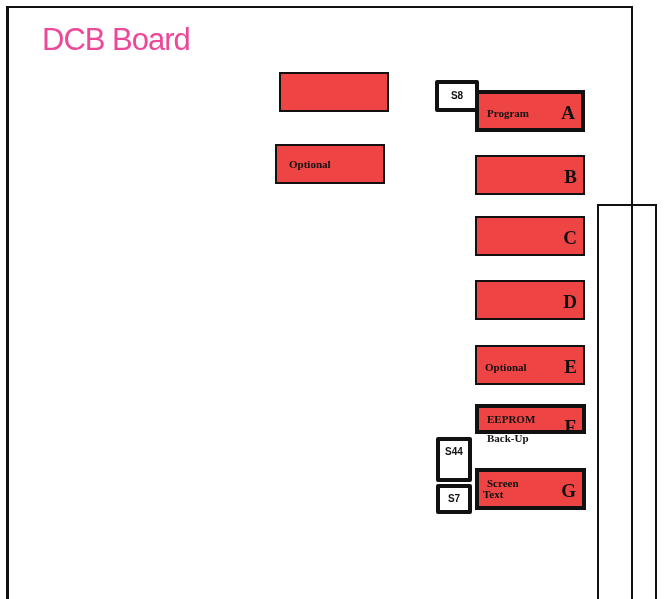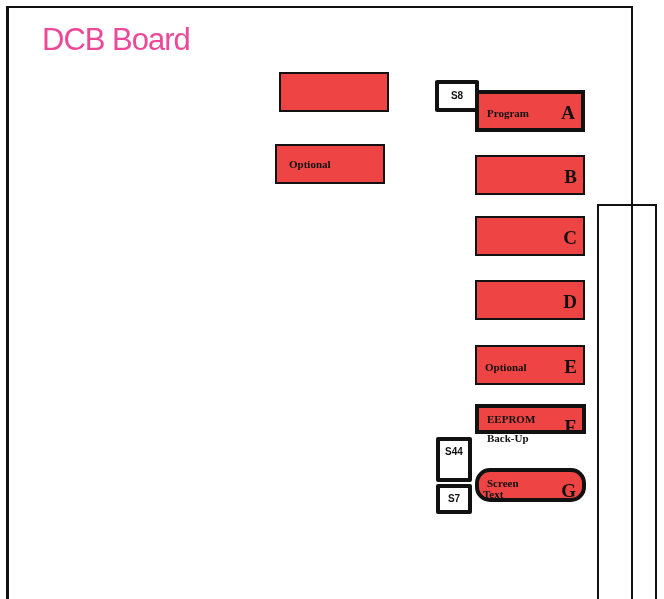--- a/index.html
+++ b/index.html
@@ -51,21 +51,21 @@
 </div>
 
 <div class="abs box thick" style="left:475px;top:404px;width:111px;height:30px;">
   <span class="label" style="left:8px;top:6px;">EEPROM</span>
   <span class="label" style="left:8px;top:17px;margin-top:8px;">Back-Up</span>
   <span class="letter" style="top:8px;">F</span>
 </div>
 
 <div class="abs tag" style="left:436px;top:437px;width:36px;height:45px;line-height:22px;">S44</div>
 
-<div class="abs box thick" style="left:475px;top:468px;width:111px;height:34px;border-radius:15px;">
+<div class="abs box thick" style="left:475px;top:468px;width:111px;height:42px;">
   <span class="label" style="left:8px;top:6px;">Screen</span>
   <span class="label" style="left:4px;top:17px;">Text</span>
   <span class="letter" style="top:8px;">G</span>
 </div>
 
 <div class="abs tag" style="left:436px;top:484px;width:36px;height:30px;line-height:22px;">S7</div>
 
 <div class="abs vline" style="left:597px;top:204px;height:395px;"></div>
 <div class="abs hline" style="left:597px;top:204px;width:60px;"></div>
 <div class="abs vline" style="left:655px;top:204px;height:395px;"></div>

